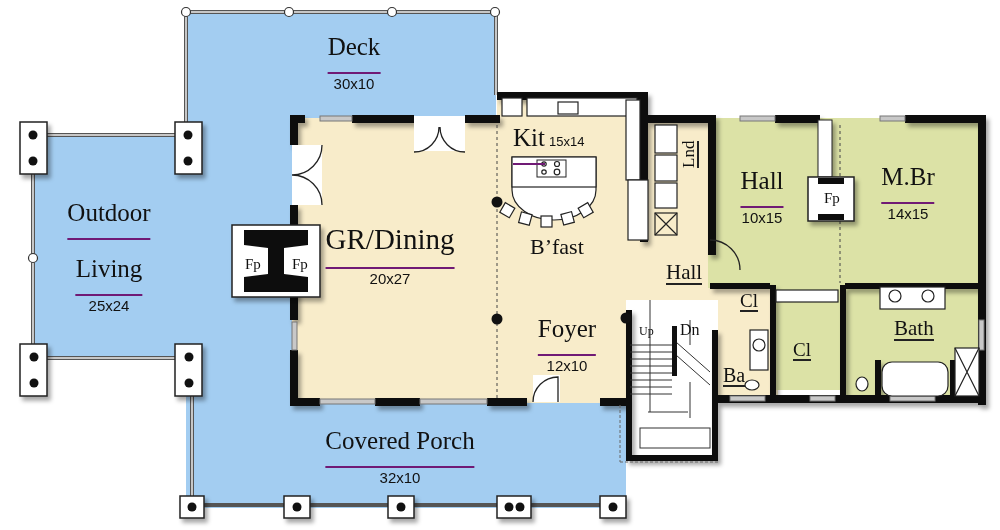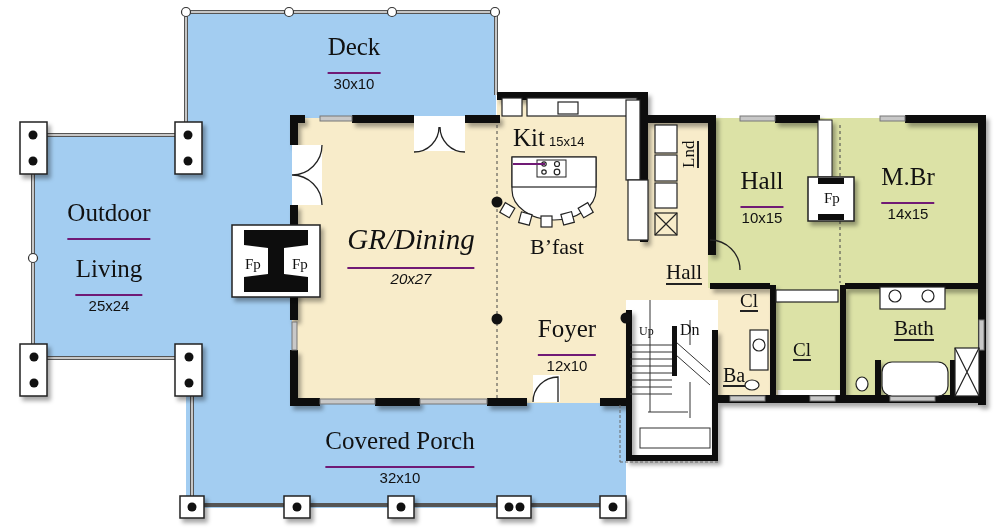--- a/index.html
+++ b/index.html
@@ -269,21 +269,21 @@
   <div class="room-name md">Deck</div>
   <div class="room-dim">30x10</div>
 </div>
 
 <div class="label" style="left:109px; top:200px;">
   <div class="room-name md">Outdoor</div><br>
   <div class="room-name md" style="margin-top:16px;">Living</div>
   <div class="room-dim">25x24</div>
 </div>
 
-<div class="label" style="left:411px; top:225px;font-style:italic;">
+<div class="label" style="left:390px; top:225px;">
   <div class="room-name">GR/Dining</div>
   <div class="room-dim">20x27</div>
 </div>
 
 <div class="small-label" style="left:513px; top:125px;">
   <span class="room-name md">Kit</span>
   <span class="kit-dim">15x14</span>
 </div>
 
 <div class="small-label" style="left:530px; top:236px; font-size:22px;">B’fast</div>

